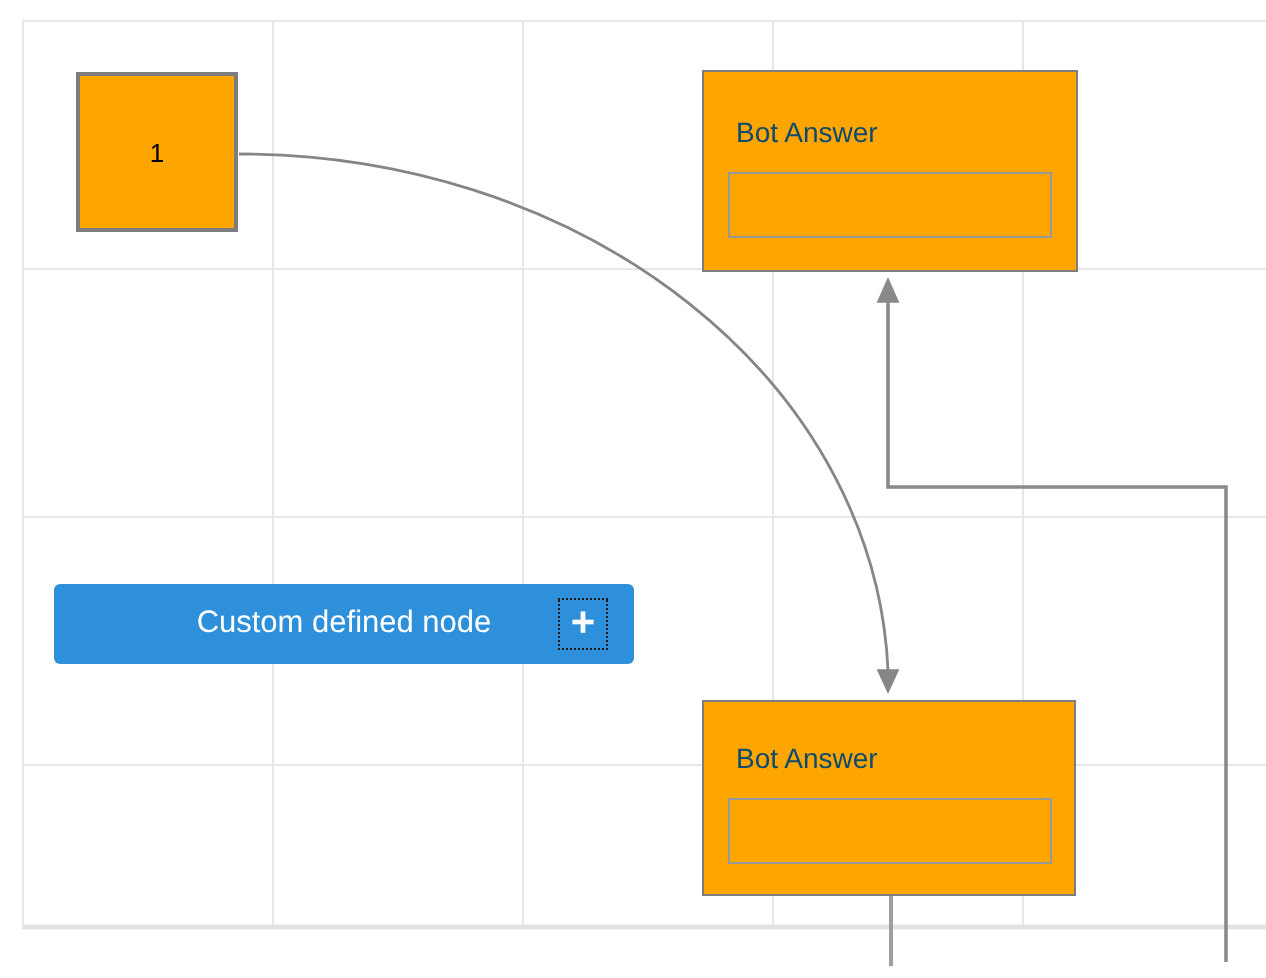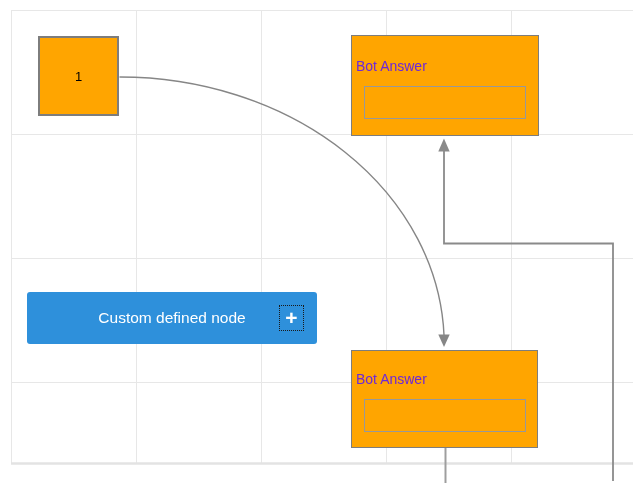--- a/index.html
+++ b/index.html
@@ -17,31 +17,31 @@
     left:38px;top:36px;width:81px;height:80px;
     background:#FFA500;border:2px solid #7d7d7d;
     display:flex;align-items:center;justify-content:center;
     font-size:13px;color:#000;
   }
 
   
   .bot{background:#FFA500;border:1.5px solid #7d7d7d;}
   .bot-top{left:351px;top:35px;width:188px;height:101px;}
   .bot-bottom{left:351px;top:350px;width:187px;height:98px;}
-  .bot-label{position:absolute;left:4px;top:22px;font-size:14px;color:#6d28d9;}
+  .bot-label{position:absolute;left:16px;top:22px;font-size:14px;color:#0c4a6e;}
   .bot-input{
     position:absolute;left:12px;top:50px;width:162px;height:33px;
     border:1px solid #989898;box-sizing:border-box;background:transparent;
   }
   .bot-bottom .bot-label{top:20px;}
   .bot-bottom .bot-input{top:48px;}
 
   
   .node-custom{
-    left:27px;top:292px;width:290px;height:52px;
+    left:27px;top:292px;width:290px;height:40px;
     background:#2E90DB;border-radius:3px;
     display:flex;align-items:center;justify-content:center;
     color:#ffffff;font-size:15.5px;
   }
   .plus-port{
     position:absolute;right:13px;top:50%;transform:translateY(-50%);
     width:25px;height:26px;border:1.5px dotted #1a1a1a;box-sizing:border-box;
     display:flex;align-items:center;justify-content:center;
     color:#ffffff;font-size:21px;font-weight:600;line-height:1;
     padding-bottom:2px;

